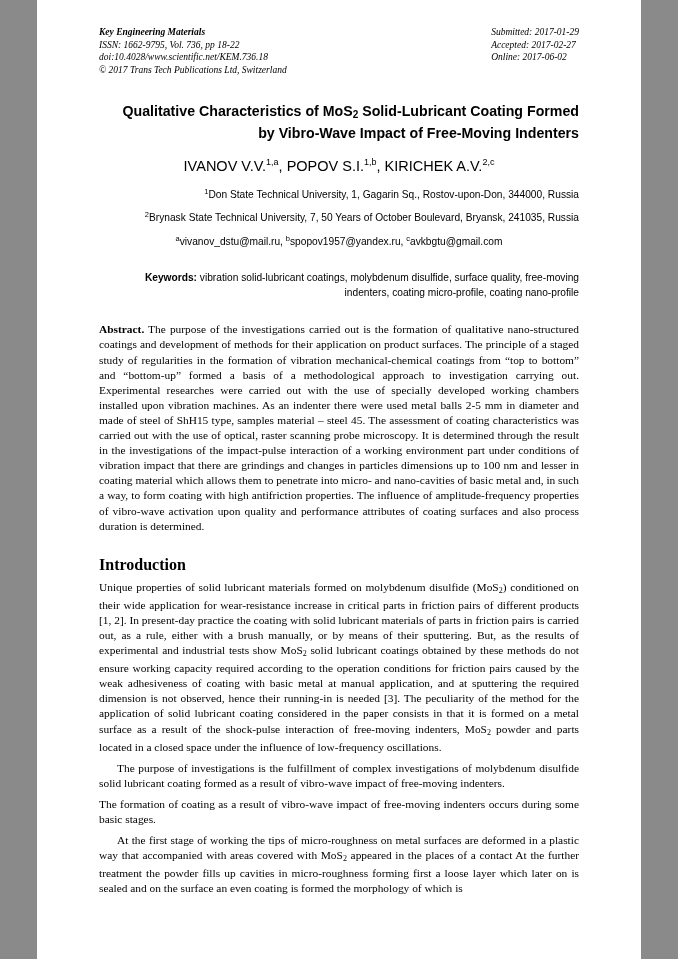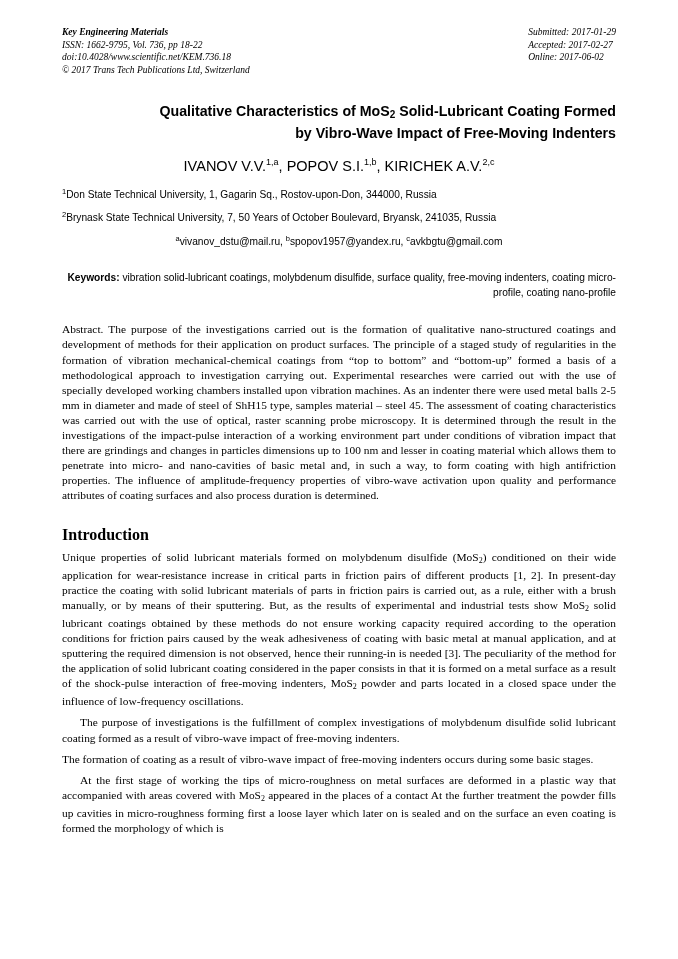--- a/index.html
+++ b/index.html
@@ -1,21 +1,21 @@
 <!DOCTYPE html>
 <html><head>
 <meta charset="utf-8">
 <style>
   html, body {
     margin: 0;
     padding: 0;
     background: #8a8a8a;
   }
   .page {
-    width: 678px;
+    width: 604px;
     height: 959px;
     background: #ffffff;
     margin: 0 auto;
     position: relative;
     box-sizing: border-box;
     padding: 26px 62px 0 62px;
     font-family: "Liberation Serif", serif;
     color: #000;
     overflow: hidden;
   }
@@ -44,21 +44,21 @@
 
   .authors {
     text-align: center;
     font-family: "Liberation Sans", sans-serif;
     font-size: 14.5px;
     margin-top: 14px;
   }
   .authors sup { font-size: 9px; }
 
   .affil {
-    text-align: left;
+    text-align: right;
     font-family: "Liberation Sans", sans-serif;
     font-size: 10.2px;
     margin-top: 13px;
   }
   .affil sup { font-size: 7.5px; }
   .affil.second { margin-top: 9px; }
 
   .emails {
     text-align: center;
     font-family: "Liberation Sans", sans-serif;
@@ -75,21 +75,21 @@
     text-align: right;
   }
   .keywords b { font-weight: bold; }
 
   .abstract {
     margin-top: 22px;
     font-size: 11.4px;
     line-height: 15.1px;
     text-align: justify;
   }
-  .abstract b { font-weight: normal; margin-top: 12px; }
+  .abstract b { font-weight: bold; margin-top: 12px; }
 
   .section-head {
     font-weight: bold;
     font-size: 16px;
     margin-top: 22px;
     margin-bottom: 2px;
   }
 
   p.body {
     font-size: 11.4px;

